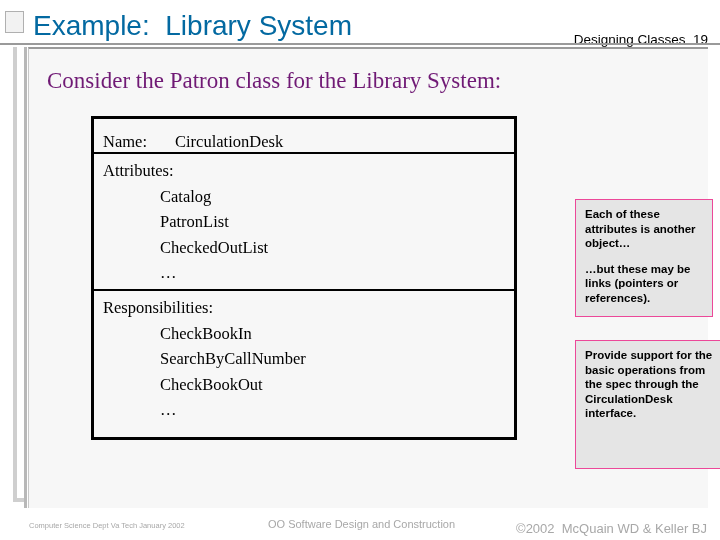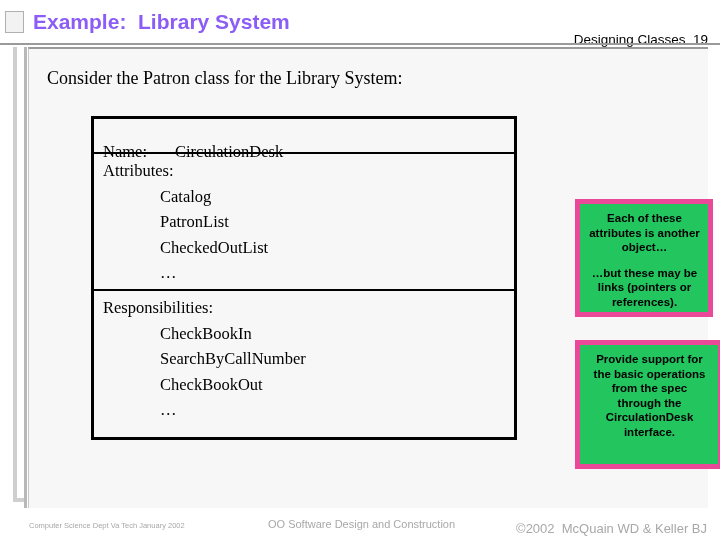--- a/index.html
+++ b/index.html
@@ -30,23 +30,23 @@
     width: 19px;
     height: 22px;
     background: #f2f2f2;
     border: 1px solid #b0b0b0;
     box-sizing: border-box;
   }
   #slide-title {
     position: absolute;
     left: 33px;
     top: 10px;
-    font-size: 21px;
-    font-weight: bold;
-    color: #8b5cf6;
+    font-size: 28px;
+    font-weight: normal;
+    color: #0369a1;
     letter-spacing: 0px;
     white-space: pre;
   }
   #header-right {
     position: absolute;
     right: 12px;
     top: 17px;
     font-size: 13.5px;
     color: #000000;
     white-space: pre;
@@ -98,22 +98,22 @@
     border-top: 2px solid #9a9a9a;
     border-left: 1px solid #c8c8c8;
     box-sizing: border-box;
   }
 
   #intro-line {
     position: absolute;
     left: 18px;
     top: 19px;
     font-family: "Liberation Serif", serif;
-    font-size: 18px;
-    color: #000000;
+    font-size: 23px;
+    color: #701a75;
     white-space: pre;
   }
 
   
   #crc-card {
     position: absolute;
     left: 62px;
     top: 67px;
     width: 426px;
     height: 324px;
@@ -121,21 +121,21 @@
     box-sizing: border-box;
     background: #f7f7f7;
   }
   .crc-section {
     box-sizing: border-box;
     position: relative;
   }
   #crc-name-row {
     height: 35px;
     border-bottom: 2px solid #000000;
-    padding: 20px 0 0 9px;
+    padding: 10px 0 0 9px;
   }
   #crc-attributes-row {
     height: 137px;
     border-bottom: 2px solid #000000;
     padding: 4px 0 0 9px;
   }
   #crc-responsibilities-row {
     height: 141px;
     padding: 4px 0 16px 9px;
   }
@@ -158,25 +158,24 @@
     font-size: 16.5px;
     color: #000000;
     white-space: pre;
     line-height: 25.5px;
     padding-left: 57px;
   }
 
   
   .callout {
     position: absolute;
-    background: #22c55e;
-    border: 5px solid #ec4899;
+    background: #e5e5e5;
+    border: 1px solid #ec4899;
     box-sizing: border-box;
     padding: 7px 8px 7px 9px;
-    text-align: center;
   }
   .callout p {
     margin: 0;
     font-family: "Liberation Sans", sans-serif;
     font-size: 11.5px;
     font-weight: bold;
     color: #000000;
     line-height: 14.5px;
   }
   .callout p + p {

